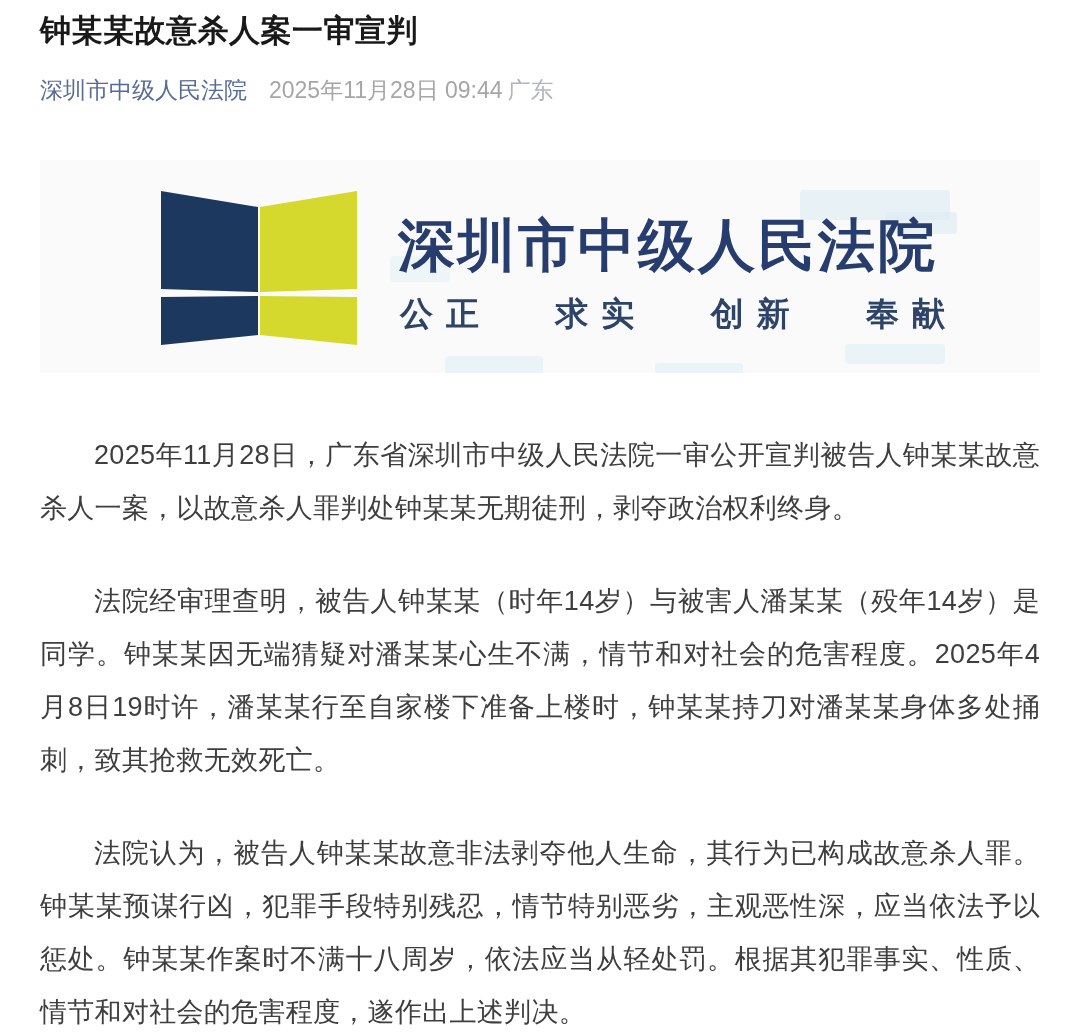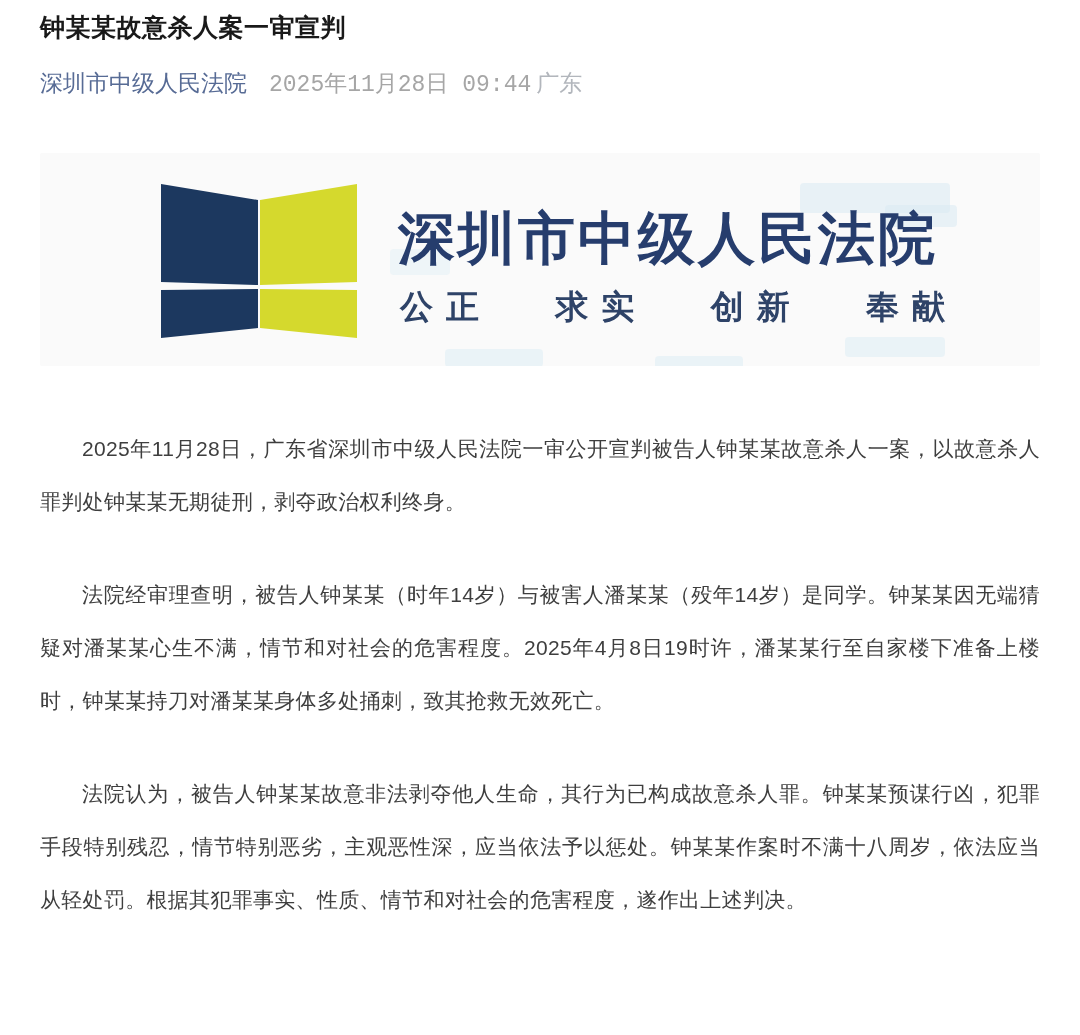--- a/index.html
+++ b/index.html
@@ -7,42 +7,41 @@
     width: 1080px;
     background: #ffffff;
     font-family: "Liberation Sans", "DejaVu Sans", sans-serif;
   }
   body { height: 1035px; overflow: hidden; }
   .article { padding: 0 40px; }
 
   
   .title {
     padding-top: 12px;
-    font-size: 25px;
+    font-size: 31px;
     font-weight: 700;
     color: #191919;
     letter-spacing: 0.5px;
     line-height: 1.2;
   }
 
   
   .byline {
     margin-top: 26px;
     display: flex;
     align-items: baseline;
     font-size: 23px;
   }
   .byline .account {
     color: #576b95;
     cursor: pointer;
   }
   .byline .datetime {
     color: #a6a6a6;
     margin-left: 22px;
-    font-family: Liberation Mono, monospace;
   }
   .byline .region {
     color: #b2b6bc;
     margin-left: 5px;
   }
 
   
   .banner {
     position: relative;
     margin-top: 54px;
@@ -97,21 +96,21 @@
   .blob.b1 { left: 760px; top: 30px;  width: 150px; height: 30px; }
   .blob.b2 { left: 845px; top: 52px;  width: 72px;  height: 22px; }
   .blob.b3 { left: 405px; top: 196px; width: 98px;  height: 18px; opacity: 0.45; }
   .blob.b4 { left: 615px; top: 203px; width: 88px;  height: 16px; opacity: 0.45; }
   .blob.b5 { left: 805px; top: 184px; width: 100px; height: 20px; opacity: 0.45; }
   .blob.b6 { left: 350px; top: 96px;  width: 60px;  height: 26px; opacity: 0.35; }
 
   
   .body-text { margin-top: 56px; }
   .body-text p {
-    font-size: 21px;
+    font-size: 27px;
     line-height: 53px;
     color: #3e3e3e;
     text-align: justify;
     text-indent: 2em;
     letter-spacing: 0.3px;
     margin-bottom: 40px;
   }
 </style>
 </head>
 <body>

